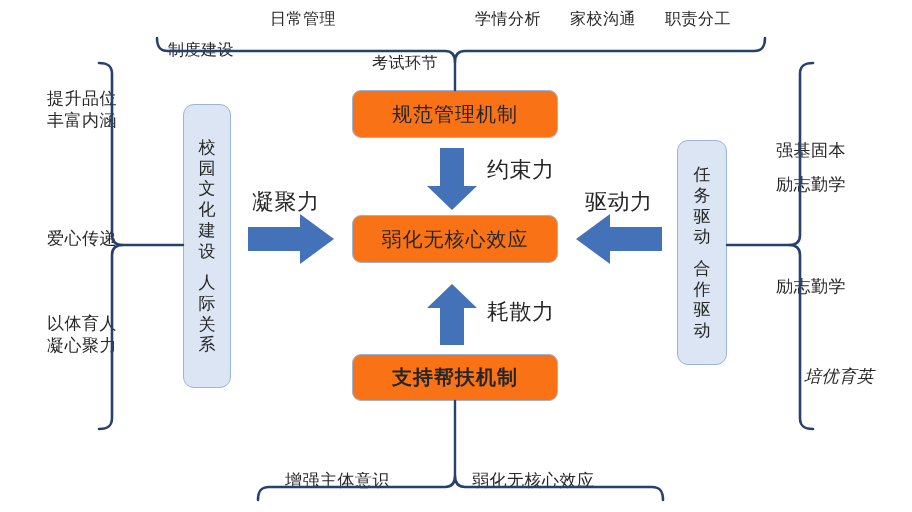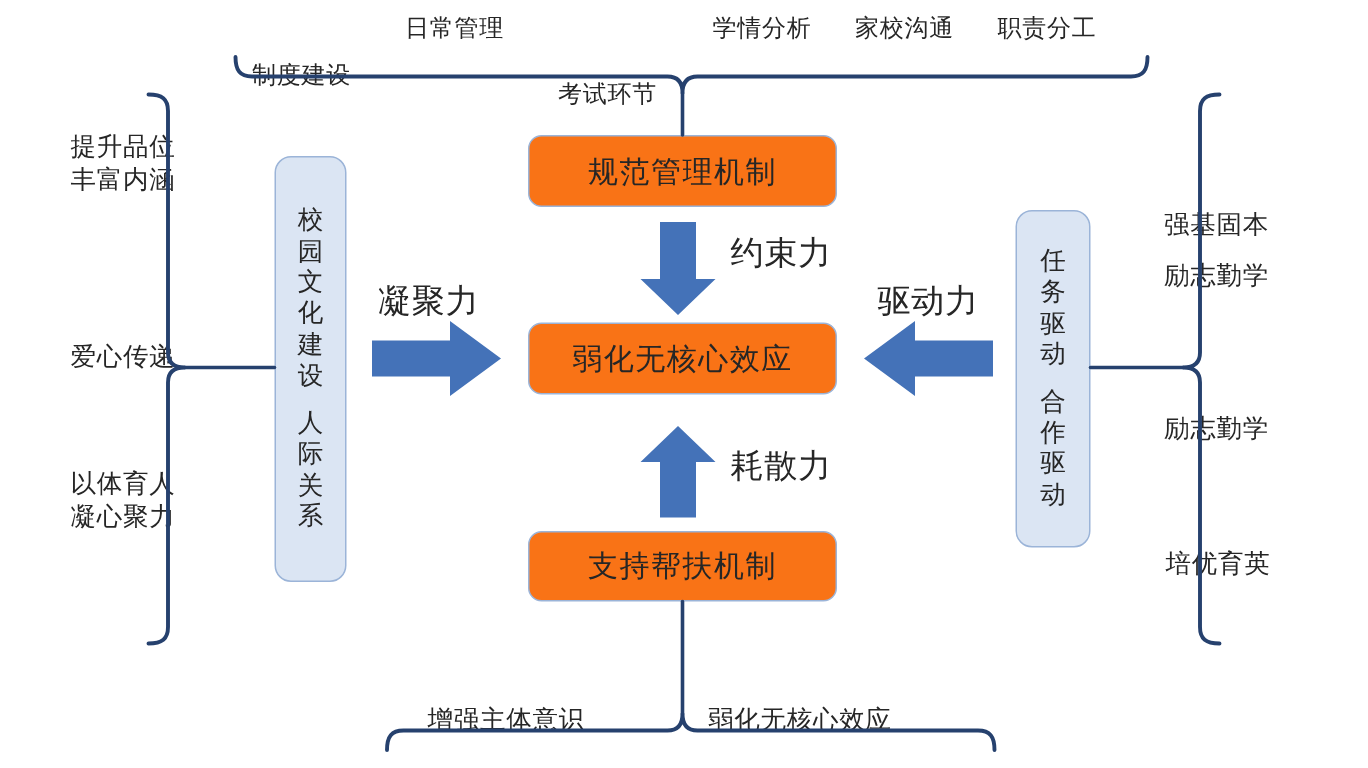--- a/index.html
+++ b/index.html
@@ -88,30 +88,30 @@
   <div class="txt side-label" style="left:26px; top:110px; width:112px;">丰富内涵</div>
 
   <div class="txt side-label" style="left:26px; top:228px; width:112px;">爱心传递</div>
 
   <div class="txt side-label" style="left:26px; top:335px; width:112px;">凝心聚力</div>
   <div class="txt side-label" style="left:26px; top:313px; width:112px;">以体育人</div>
 
   <div class="txt side-label" style="left:776px; top:100px;margin-top:40px;">强基固本</div>
   <div class="txt side-label" style="left:776px; top:174px;">励志勤学</div>
   <div class="txt side-label" style="left:776px; top:276px;">励志勤学</div>
-  <div class="txt side-label" style="left:777px; top:366px;">培优育英</div>
+  <div class="txt side-label" style="left:804px; top:366px;font-style:italic;">培优育英</div>
 
   <div class="txt bottom-label" style="left:285px; top:470px;">增强主体意识</div>
   <div class="txt bottom-label" style="left:472px; top:470px;">弱化无核心效应</div>
 
   <div class="rbox h" style="left:352px; top:90px; width:206px; height:48px;">规范管理机制</div>
 
   <div class="rbox h" style="left:352px; top:215px; width:206px; height:48px;">弱化无核心效应</div>
 
-  <div class="rbox h" style="left:352px; top:354px; width:206px; height:47px;">支持帮扶机制</div>
+  <div class="rbox h" style="left:352px; top:354px; width:206px; height:47px;font-weight:bold;">支持帮扶机制</div>
 
   <div class="vbox" style="left:183px; top:104px; width:48px; height:284px;">
     <span class="vline">校</span>
     <span class="vline">园</span>
     <span class="vline">文</span>
     <span class="vline">化</span>
     <span class="vline">建</span>
     <span class="vline">设</span>
     <span class="vgap"></span>
     <span class="vline">人</span>

